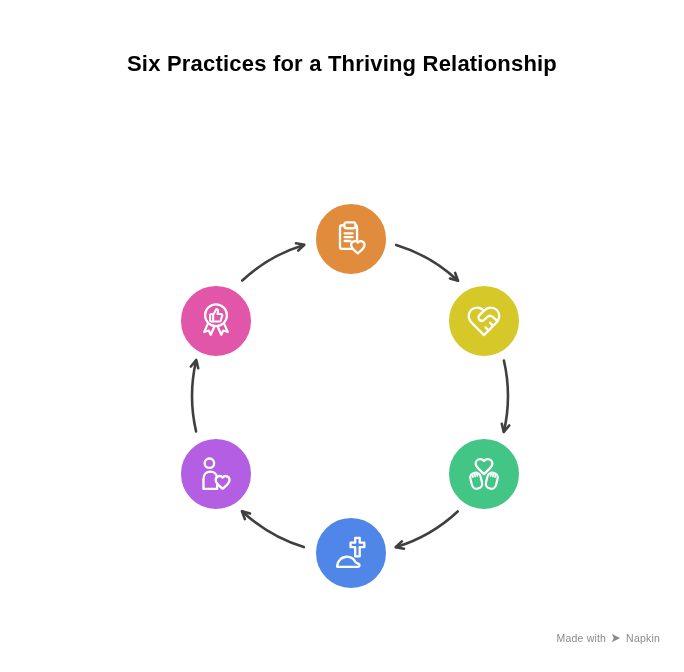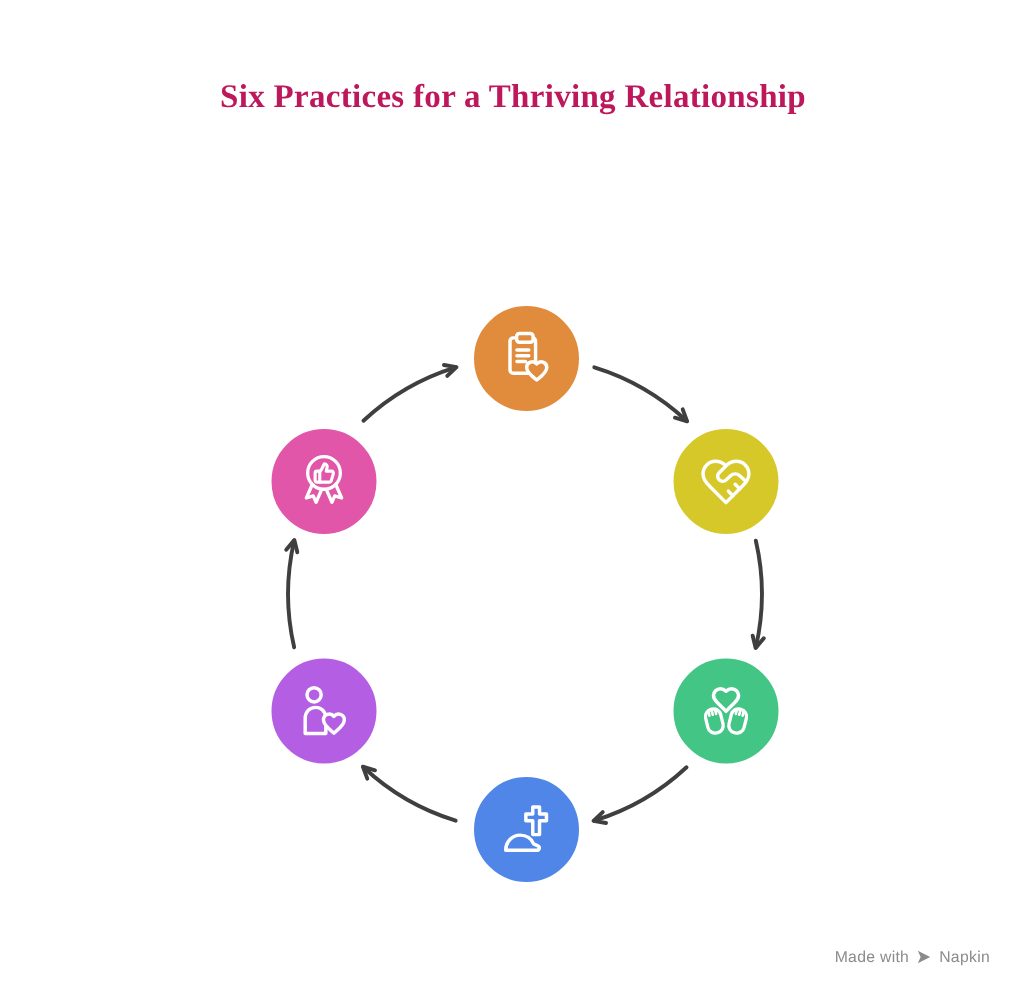--- a/index.html
+++ b/index.html
@@ -29,21 +29,21 @@
     display:flex;align-items:center;gap:4px;
     font-size:10.5px;letter-spacing:.2px;cursor:pointer;
   }
   .footer .brand{font-weight:400;}
 </style>
 </head>
 <body>
 
 <div id="canvas">
 
-  <h1 class="title" style="color: #be185d; font-family: Liberation Serif, serif;">Six Practices for a Thriving Relationship</h1>
+  <h1 class="title" style="color: #000000;">Six Practices for a Thriving Relationship</h1>
 
   <svg class="arrows" width="684" height="672" viewBox="0 0 684 672">
     <defs>
       <marker id="ah" viewBox="0 0 12 12" refX="9" refY="6" markerWidth="13" markerHeight="13" markerUnits="userSpaceOnUse" orient="auto">
         <path d="M2.5 2.5 L9.5 6 L2.5 9.5" fill="none" stroke="#3f3f3f" stroke-width="2.4" stroke-linecap="round" stroke-linejoin="round"></path>
       </marker>
     </defs>
     <g fill="none" stroke-width="2.6" stroke-linecap="round" style="stroke: rgb(63, 63, 63);">
       <path d="M242.3 280.5 A158 158 0 0 1 303.8 244.9" marker-end="url(#ah)"></path>
       <path d="M396.2 244.9 A158 158 0 0 1 457.7 280.5" marker-end="url(#ah)"></path>

